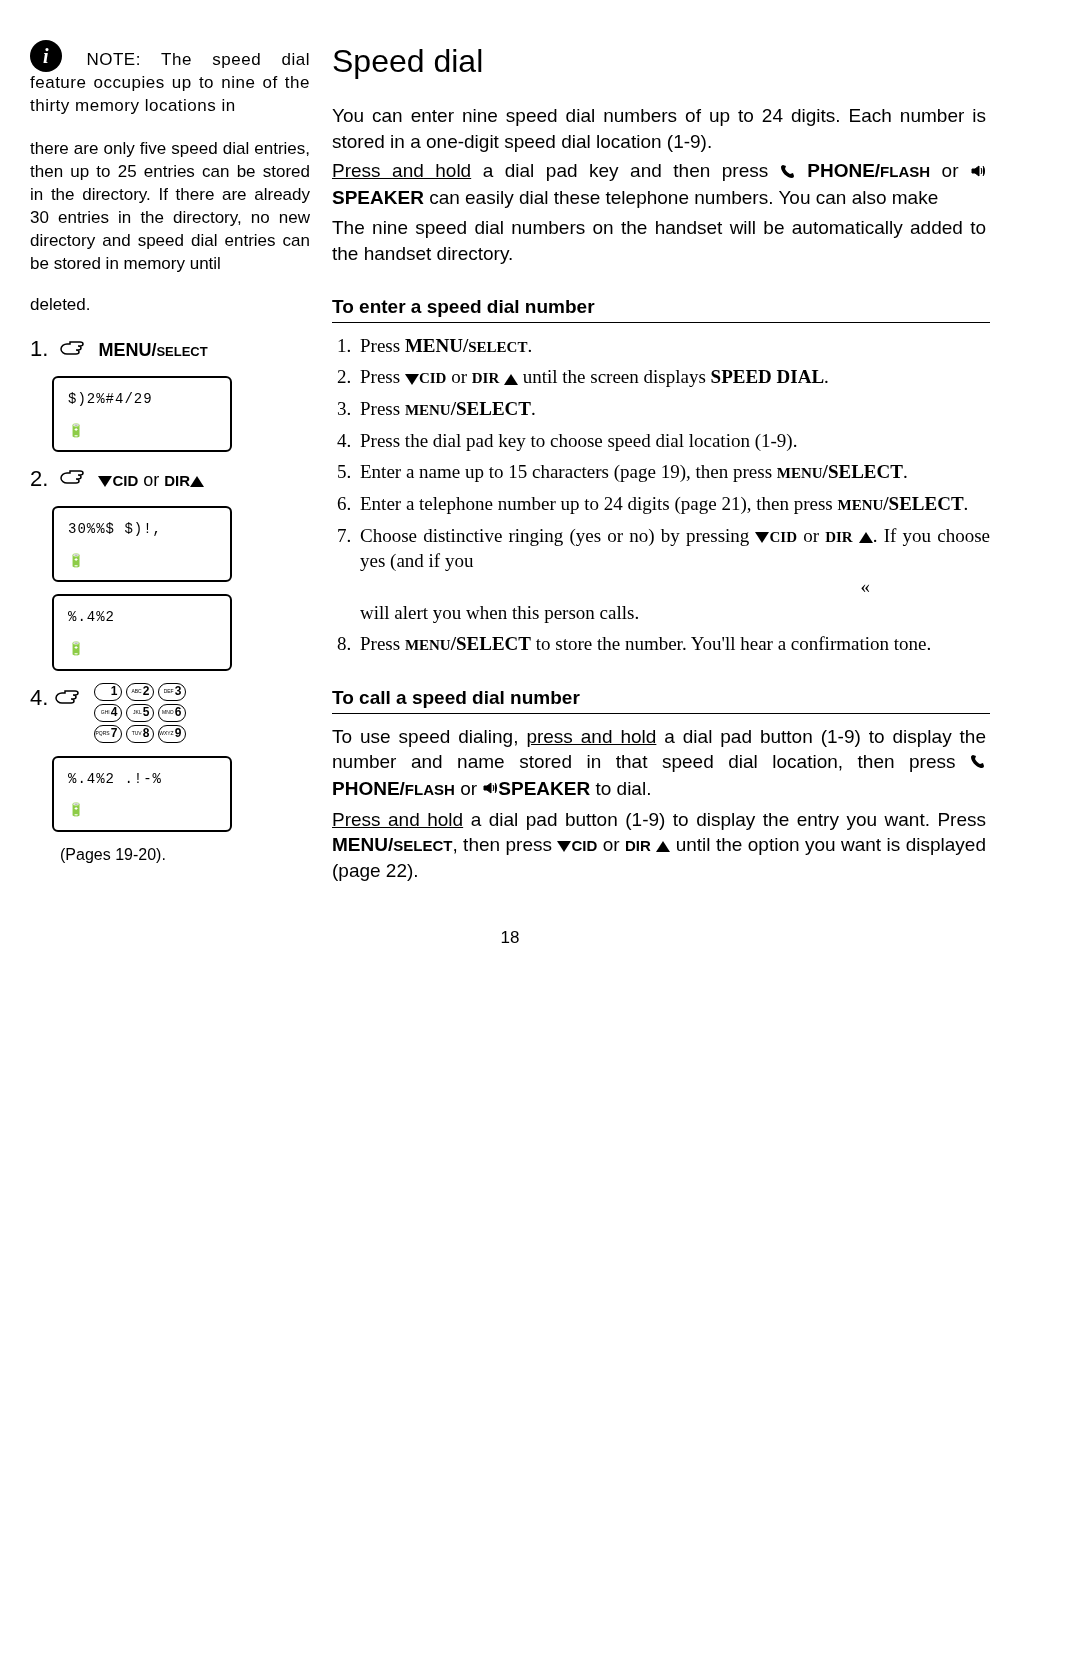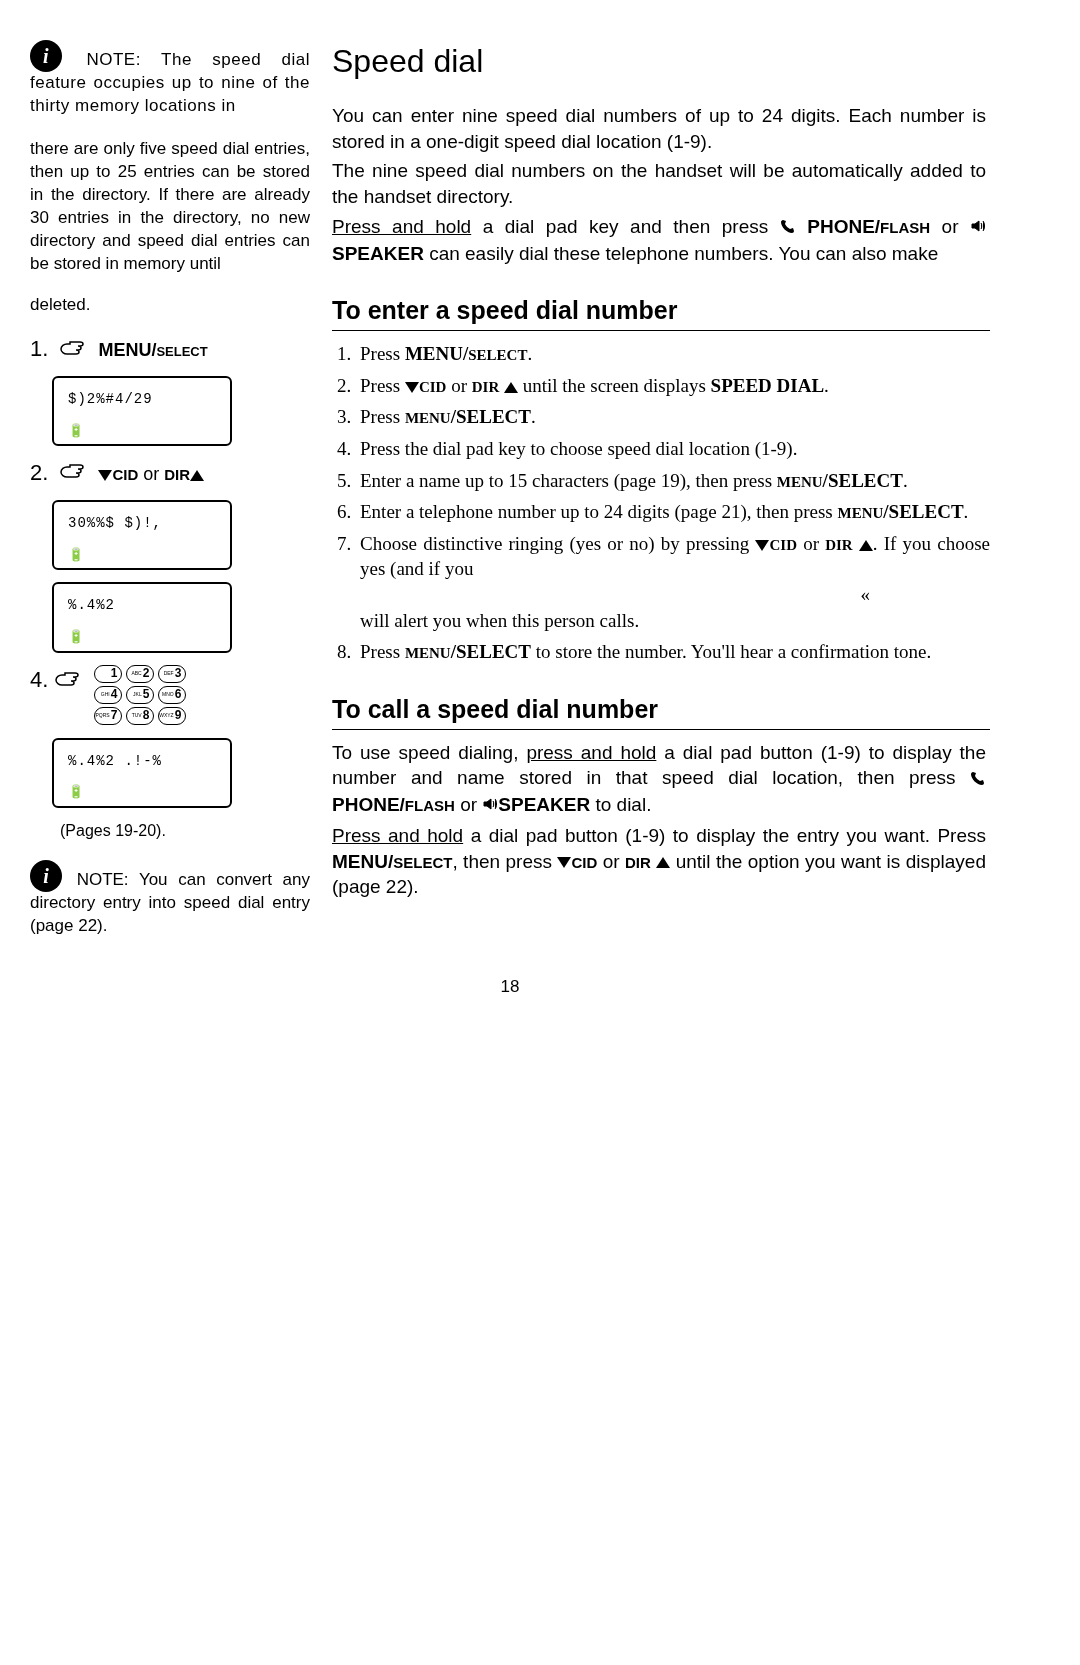--- a/index.html
+++ b/index.html
@@ -82,21 +82,21 @@
     width: 0; height: 0;
     border-left: 7px solid transparent;
     border-right: 7px solid transparent;
     border-bottom: 11px solid #000;
     vertical-align: middle;
   }
   .screen {
     border: 2px solid #000;
     border-radius: 6px;
     width: 180px;
-    padding: 12px 14px 4px 14px;
+    padding: 12px 14px 10px 14px;
     margin: 8px 0 12px 22px;
     font-family: 'Courier New', monospace;
     font-size: 16px;
     box-sizing: border-box;
   }
   .screen .l1 { font-size: 14px; letter-spacing: 1px; margin-bottom: 14px;}
   .screen .batt { font-size: 13px; }
   .dialpad {
     display: inline-block;
     vertical-align: middle;
@@ -122,21 +122,21 @@
     text-align: justify;
     font-size: 17px;
   }
   .main p {
     text-align: justify;
     margin: 0 4px 4px 0;
   }
   .uline { text-decoration: underline; }
   .sect-head {
     font-weight: bold;
-    font-size: 25px;
+    font-size: 19px;
     border-bottom: 1px solid #000;
     padding-bottom: 2px;
     margin: 28px 0 10px 0;
   }
   ol.steps {
     margin: 0;
     padding-left: 24px;
   }
   ol.steps li {
     text-align: justify;
@@ -256,42 +256,37 @@
           </div>
       </span>
     </div>
     <div class="screen">
       <div class="l1">%.4%2 .!-%</div>
       <div class="batt">🔋</div>
     </div>
 
     <div class="ref">(Pages 19-20).</div>
 
-    <div class="note2">
-      <span class="info-icon">i</span>
-      <span>NOTE:</span>
-      <span>You can convert any directory entry into speed dial entry (page 22).</span>
-    </div>
   </div>
 
   <div class="main">
     <h1>Speed dial</h1>
     <p>You can enter nine speed dial numbers of up to 24 digits. Each number is stored in a one-digit speed dial location (1-9).</p>
-    <p>The nine speed dial numbers on the handset will be automatically added to the handset directory.</p>
     <p>
       <span class="uline">Press and hold</span><span> a dial pad key and then press </span>
       <span class="phone-icon"><svg width="16" height="16" viewBox="0 0 16 16">
             <path d="M3 2c-1 0-2 1-2 2 0 5 6 11 11 11 1 0 2-1 2-2l-1-3-3 1c-2-1-4-3-5-5l1-3z" fill="#000"></path>
           </svg></span>
       <b>PHONE/</b><b style="font-size:15px">FLASH</b><span> or </span>
       <span class="speaker-icon"><svg width="16" height="16" viewBox="0 0 16 16">
             <path d="M2 6v4h3l4 3V3L5 6z M11 5c1 1 1 5 0 6 M13 3c2 2 2 8 0 10" fill="#000" stroke="#000" stroke-width="1" fill-rule="evenodd"></path>
           </svg></span>
       <b>SPEAKER</b><span> can easily dial these telephone numbers. You can also make</span>
     </p>
+    <p>The nine speed dial numbers on the handset will be automatically added to the handset directory.</p>
 
     <div class="sect-head">To enter a speed dial number</div>
     <ol class="steps">
       <li><span>Press </span><b>MENU/</b><b style="font-size:15px">SELECT</b><span>.</span></li>
       <li><span>Press </span><span class="down-tri"></span><b style="font-size:15px">CID</b><span> or </span><b style="font-size:15px">DIR</b> <span class="up-tri"></span><span> until the screen  displays </span><b>SPEED DIAL</b><span>.</span></li>
       <li><span>Press </span><b style="font-size:15px">MENU</b><b>/SELECT</b><span>.</span></li>
       <li>Press the dial pad key to choose speed dial location (1-9).</li>
       <li><span>Enter a name up to 15 characters (page 19), then press </span><b style="font-size:15px">MENU</b><b>/SELECT</b><span>.</span></li>
       <li><span>Enter a telephone number up to 24 digits (page 21), then press </span><b style="font-size:15px">MENU</b><b>/SELECT</b><span>.</span></li>
       <li><span>Choose distinctive ringing (yes or no) by pressing </span><span class="down-tri"></span><b style="font-size:15px">CID</b><span> or </span><b style="font-size:15px">DIR</b> <span class="up-tri"></span><span>. If you choose yes (and if you</span>

